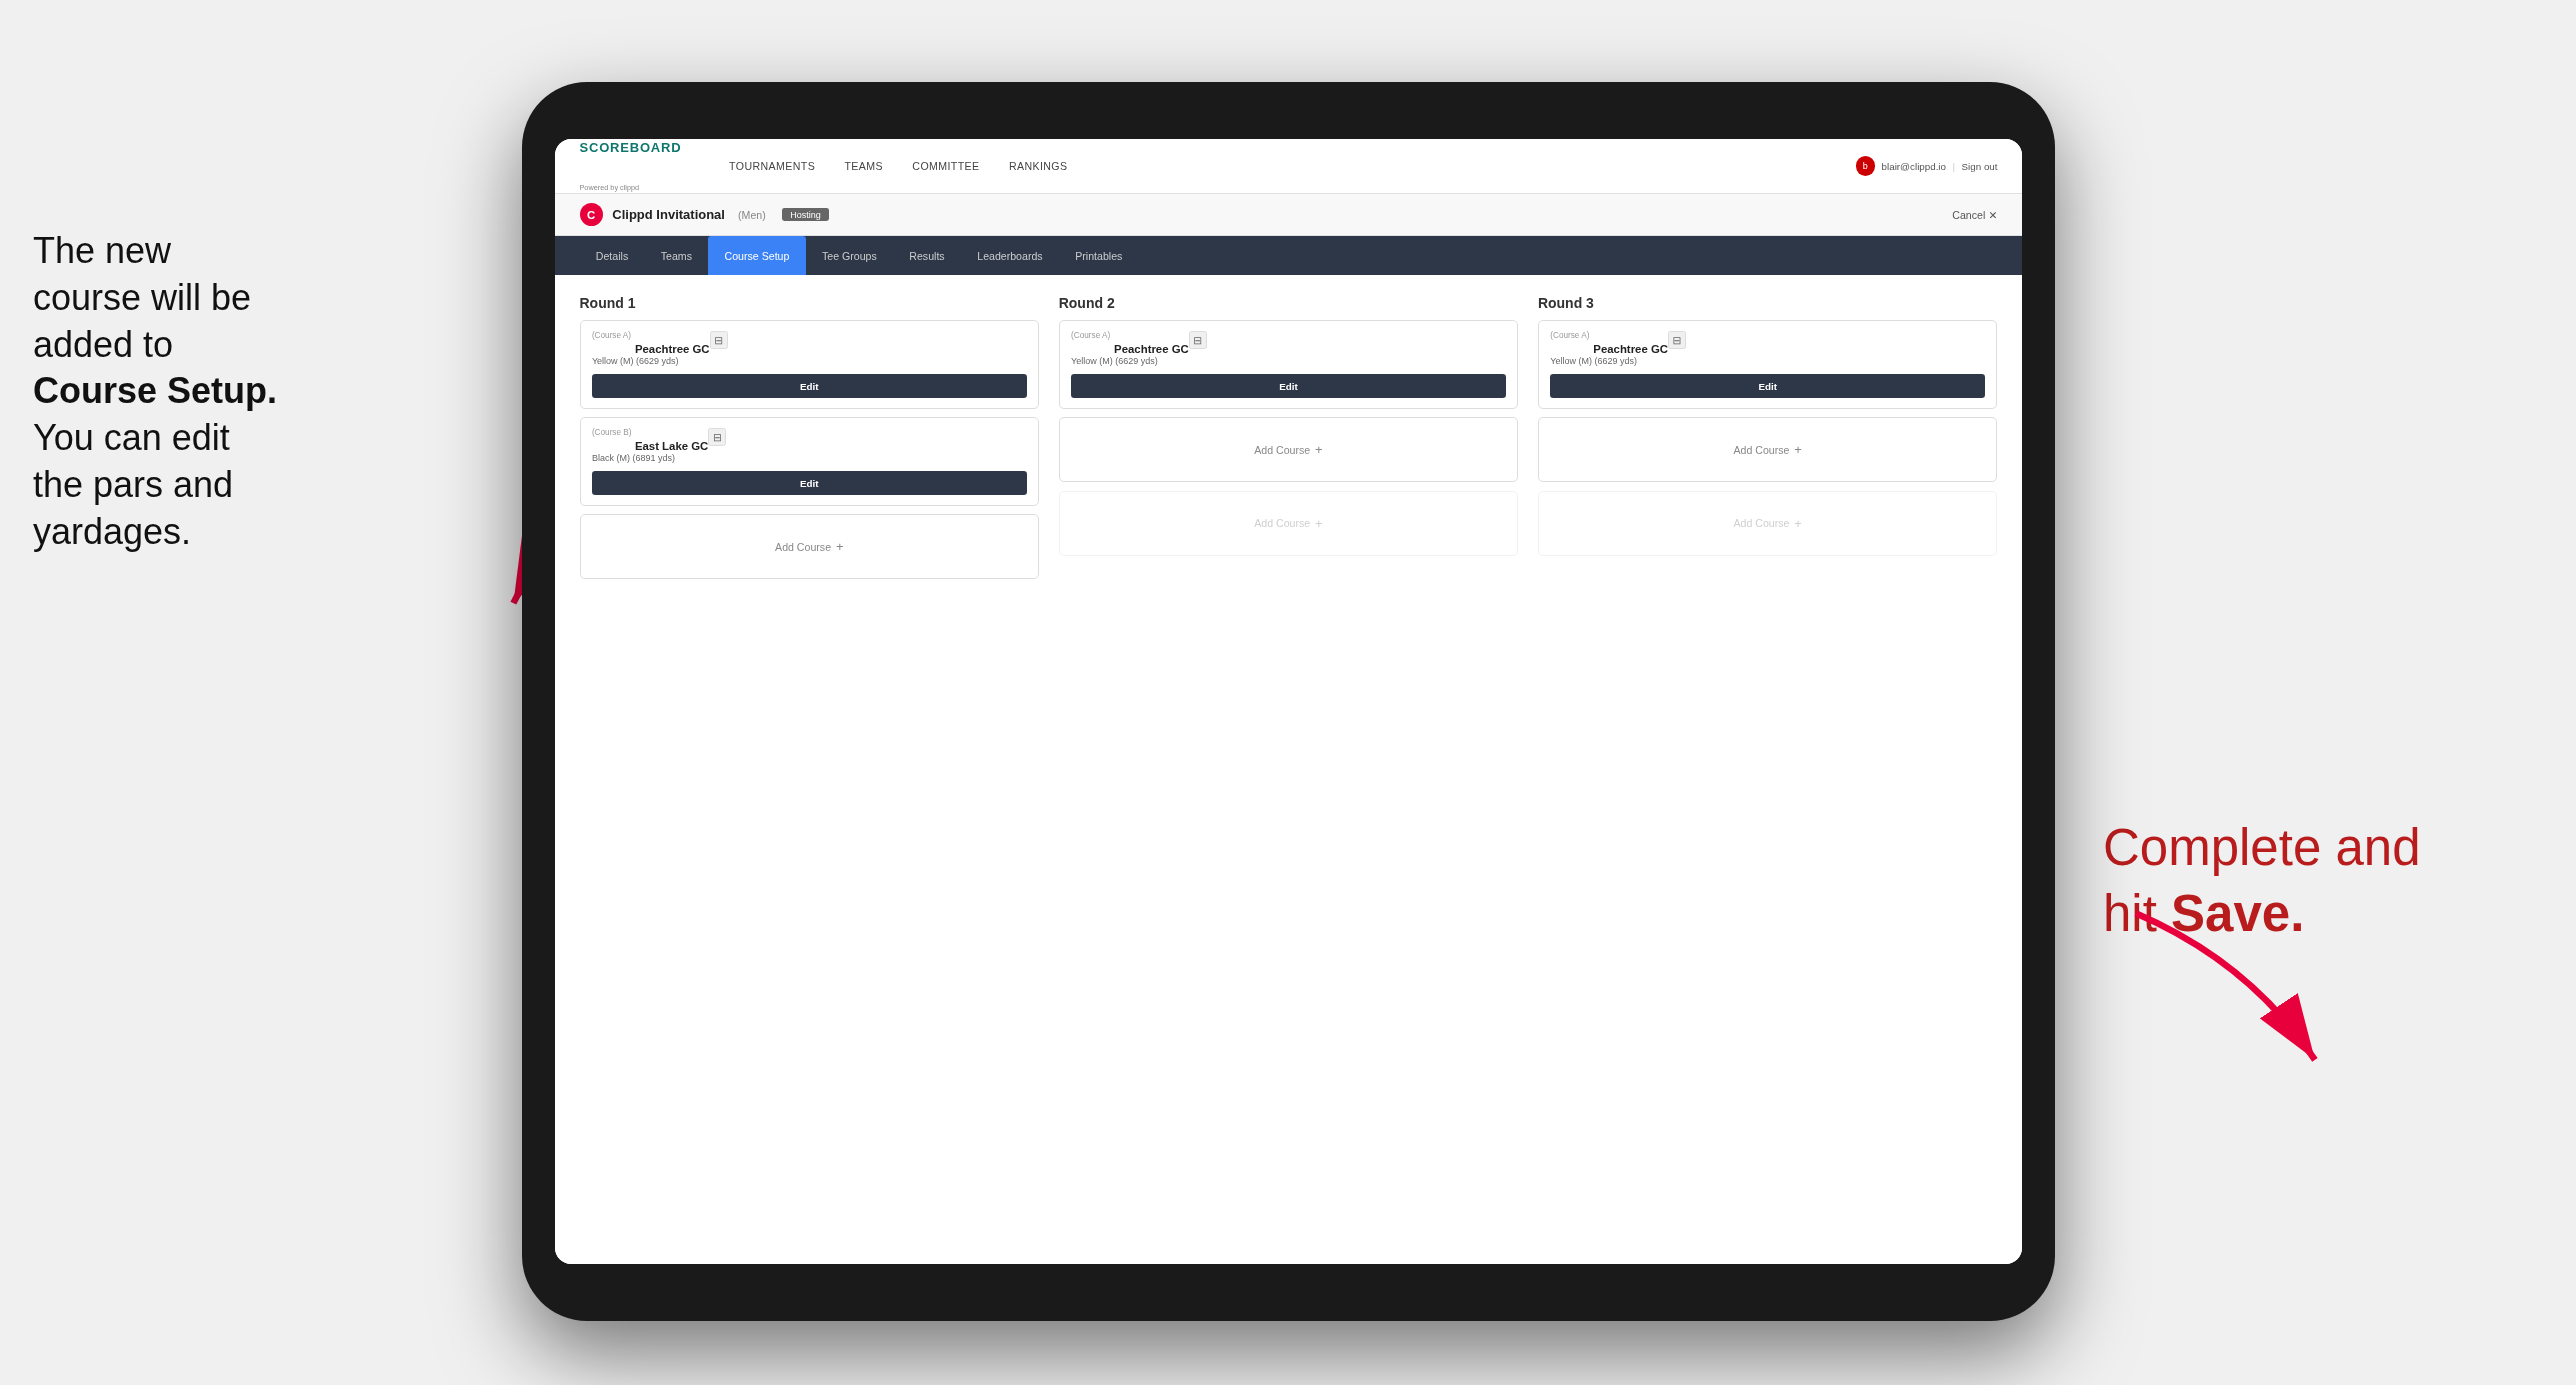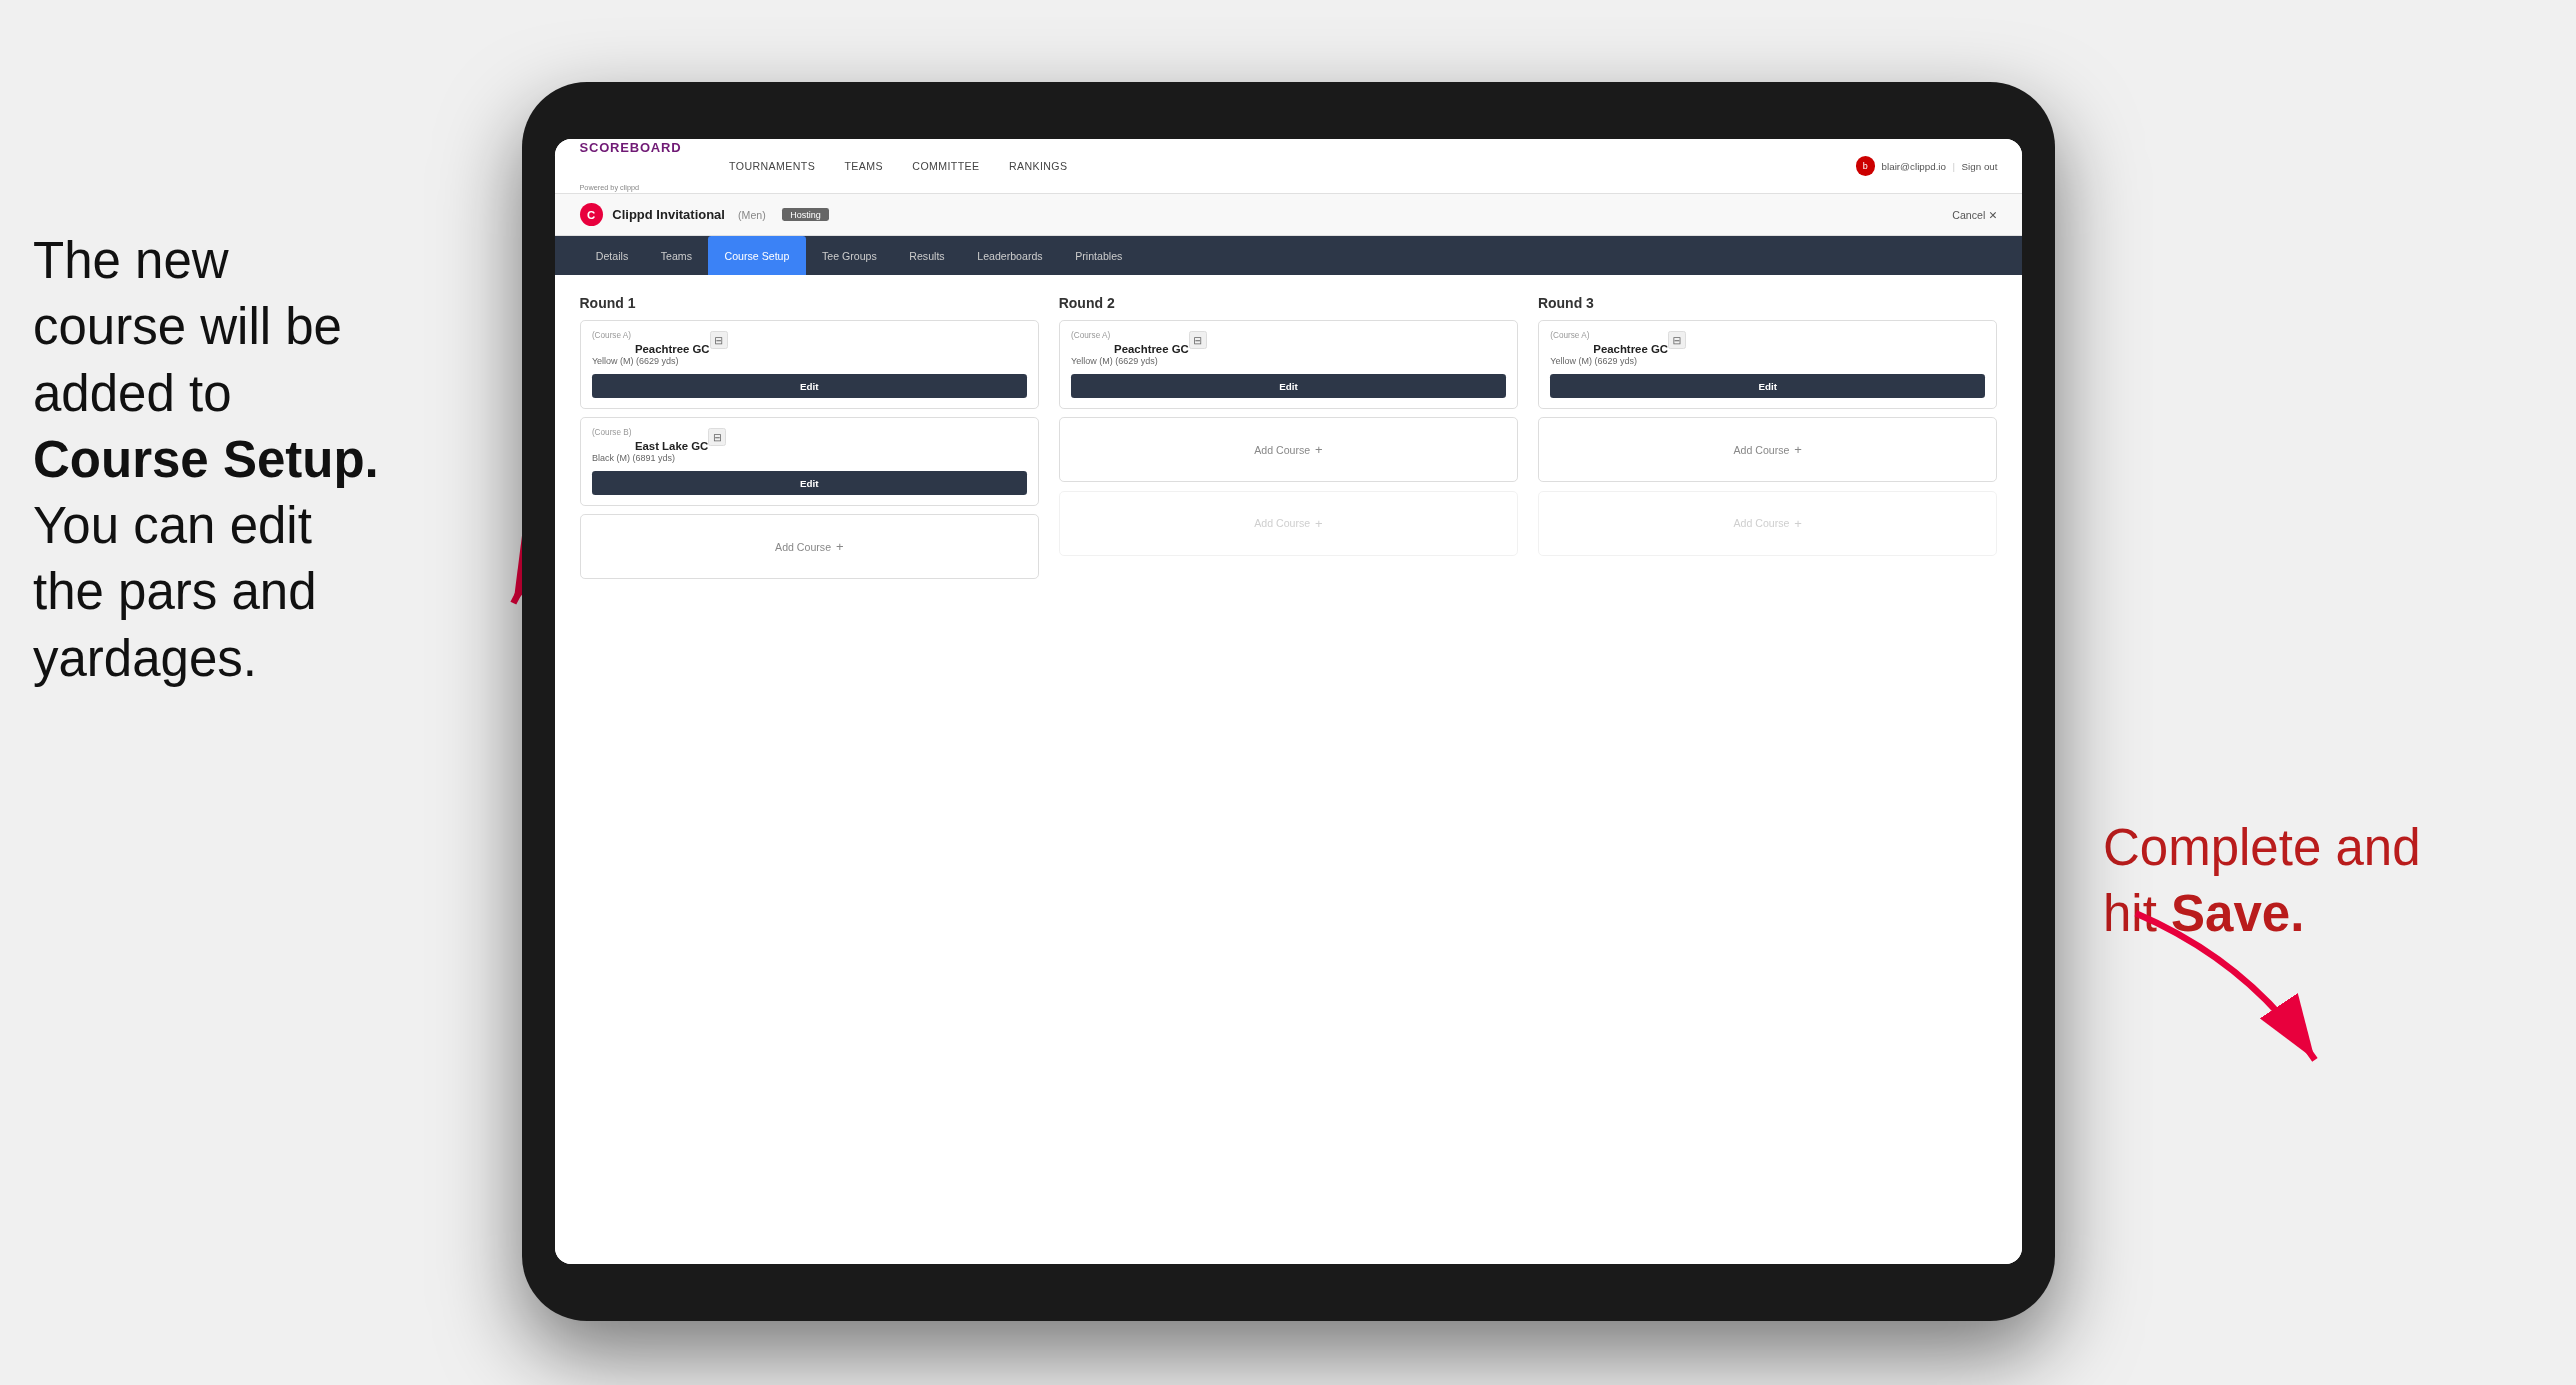--- a/index.html
+++ b/index.html
@@ -10,21 +10,21 @@
       height: 1386px;
       position: relative;
       overflow: hidden;
     }
 
     
     .annotation-left {
       position: absolute;
       left: 33px;
       top: 228px;
-      font-size: 51px;
+      font-size: 36px;
       line-height: 1.3;
       color: #111;
       width: 473px;
     }
     .annotation-left strong { font-weight: 800; }
 
     
     .annotation-right {
       position: absolute;
       right: 65px;
@@ -75,21 +75,21 @@
     }
 
     .scoreboard-logo {
       display: flex;
       flex-direction: column;
       margin-right: 33px;
     }
     .scoreboard-logo .logo-title {
       font-size: 13px;
       font-weight: 800;
-      color: #701a75;
+      color: #0f766e;
       letter-spacing: 0.8px;
     }
     .scoreboard-logo .logo-sub {
       font-size: 7.3px;
       color: #888;
       margin-top: 28px;
     }
 
     .nav-links {
       display: flex;

